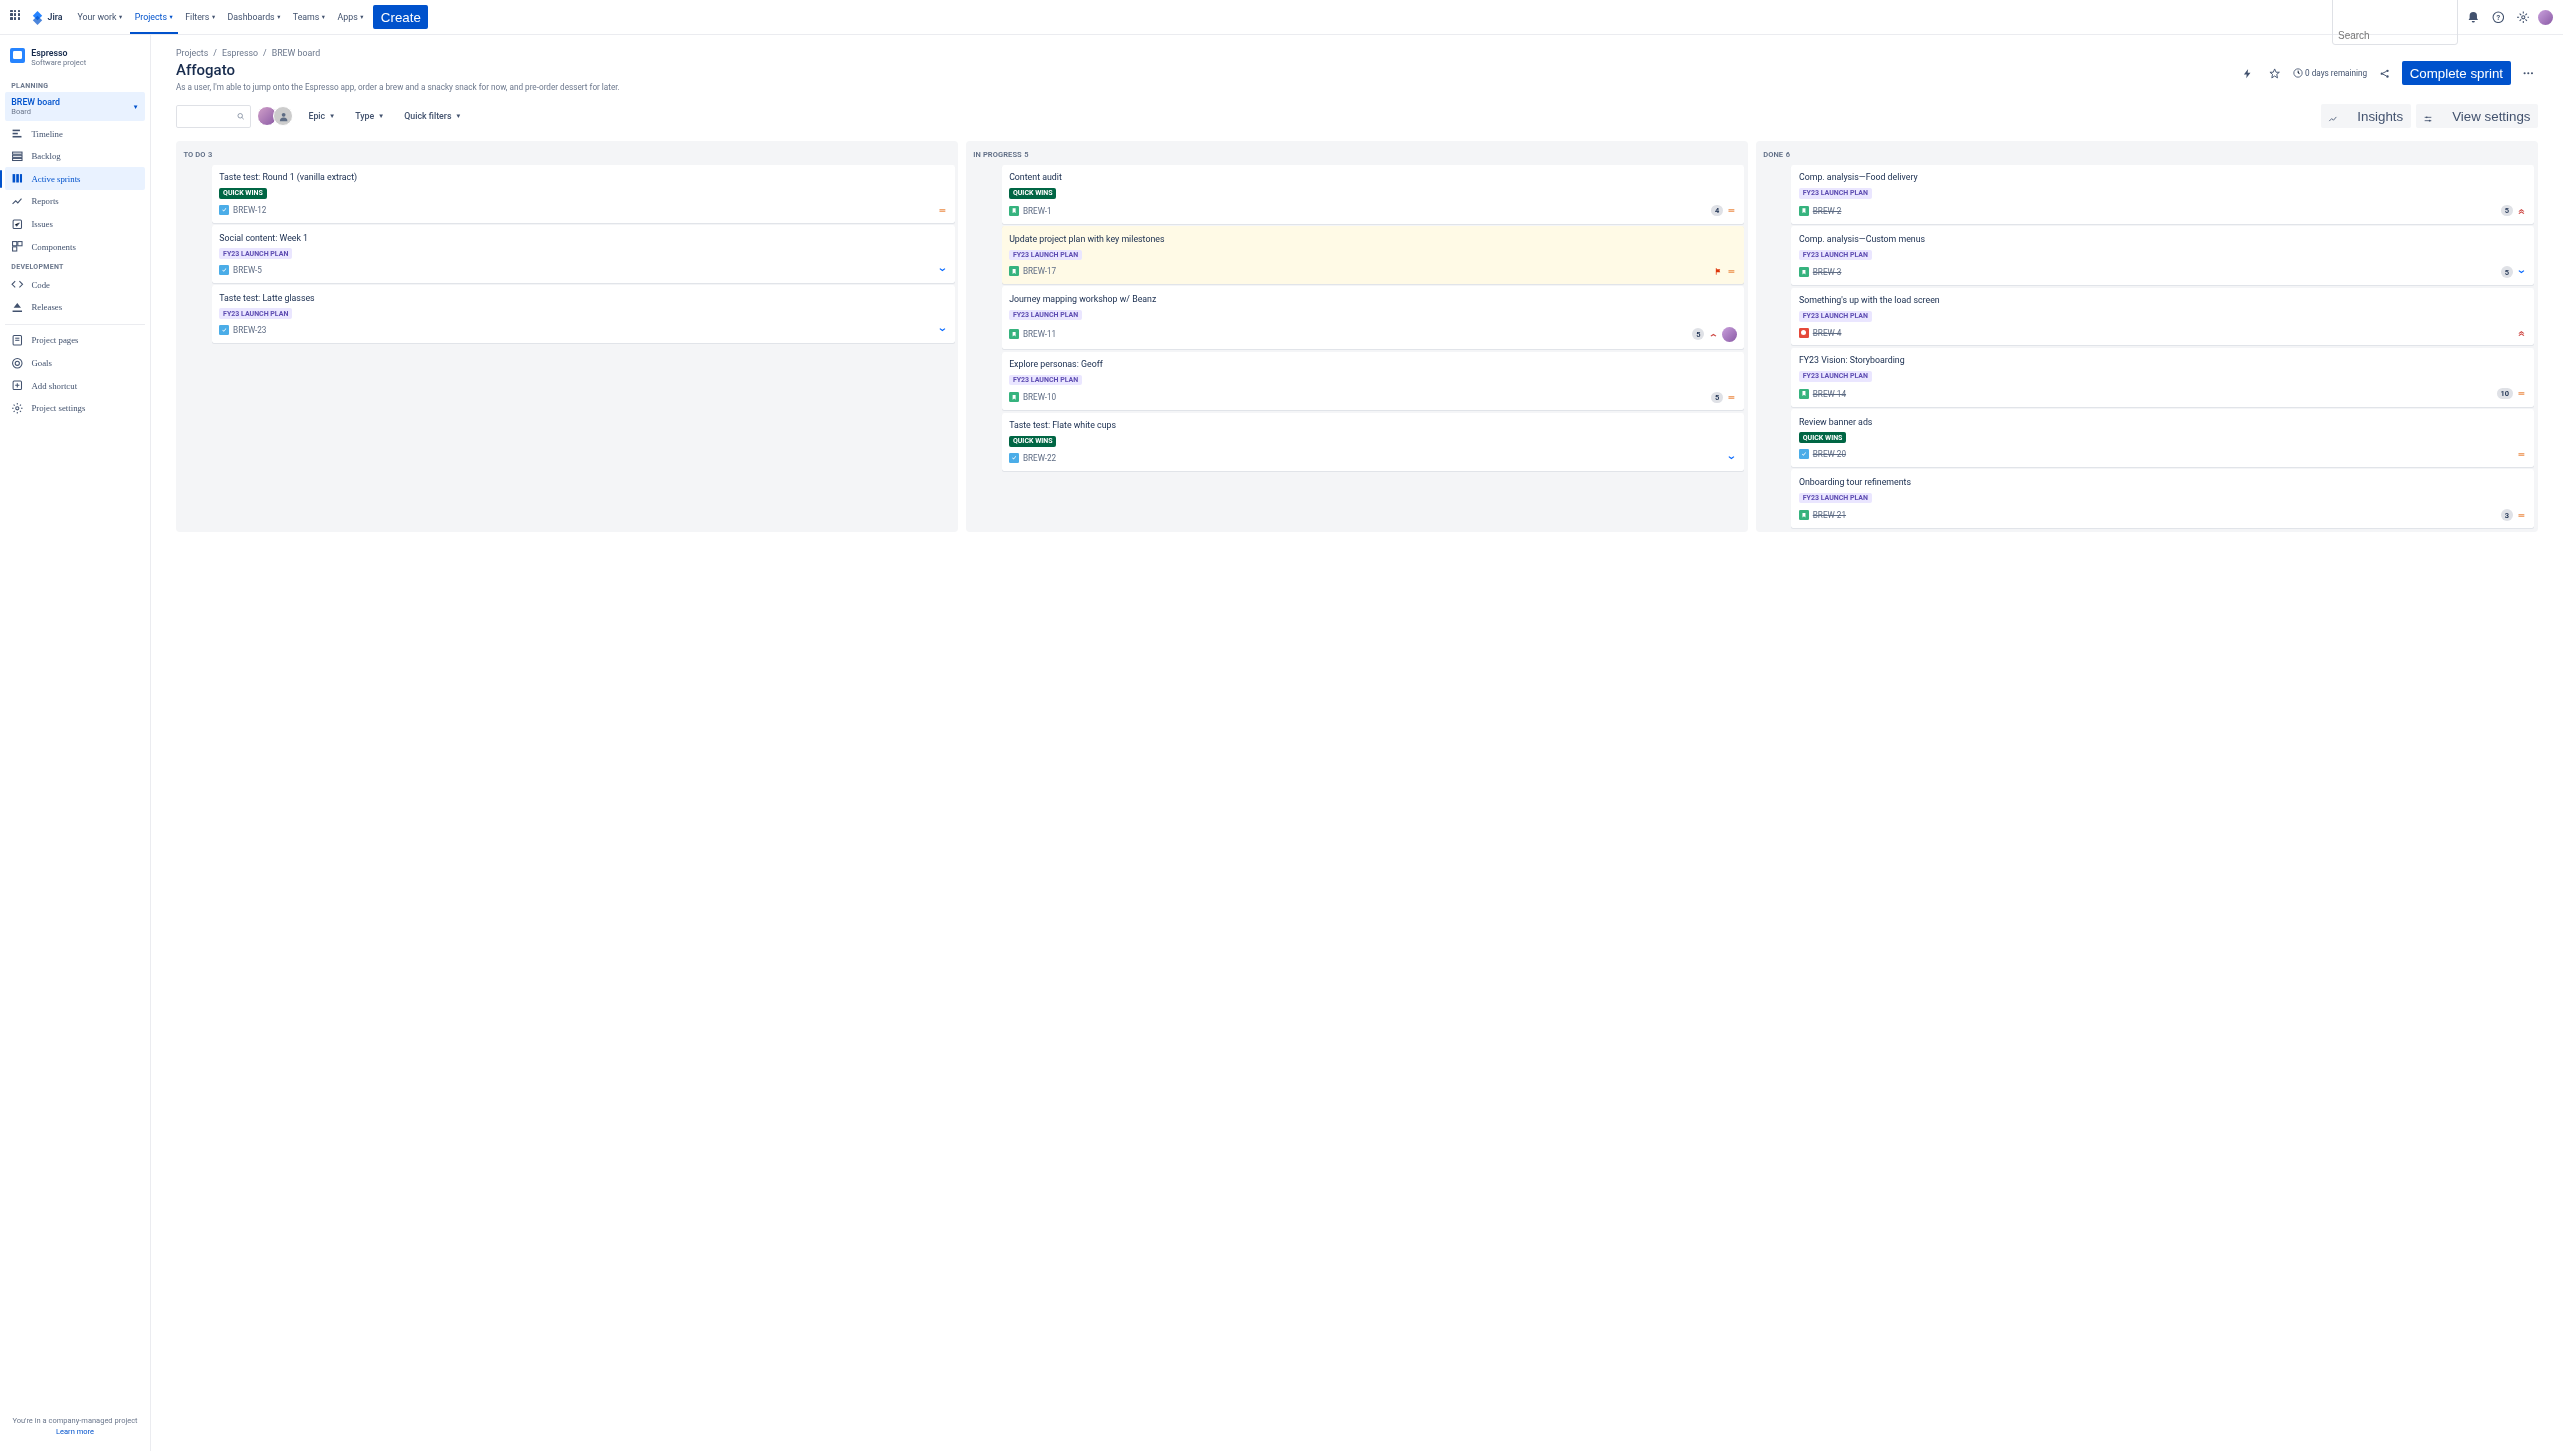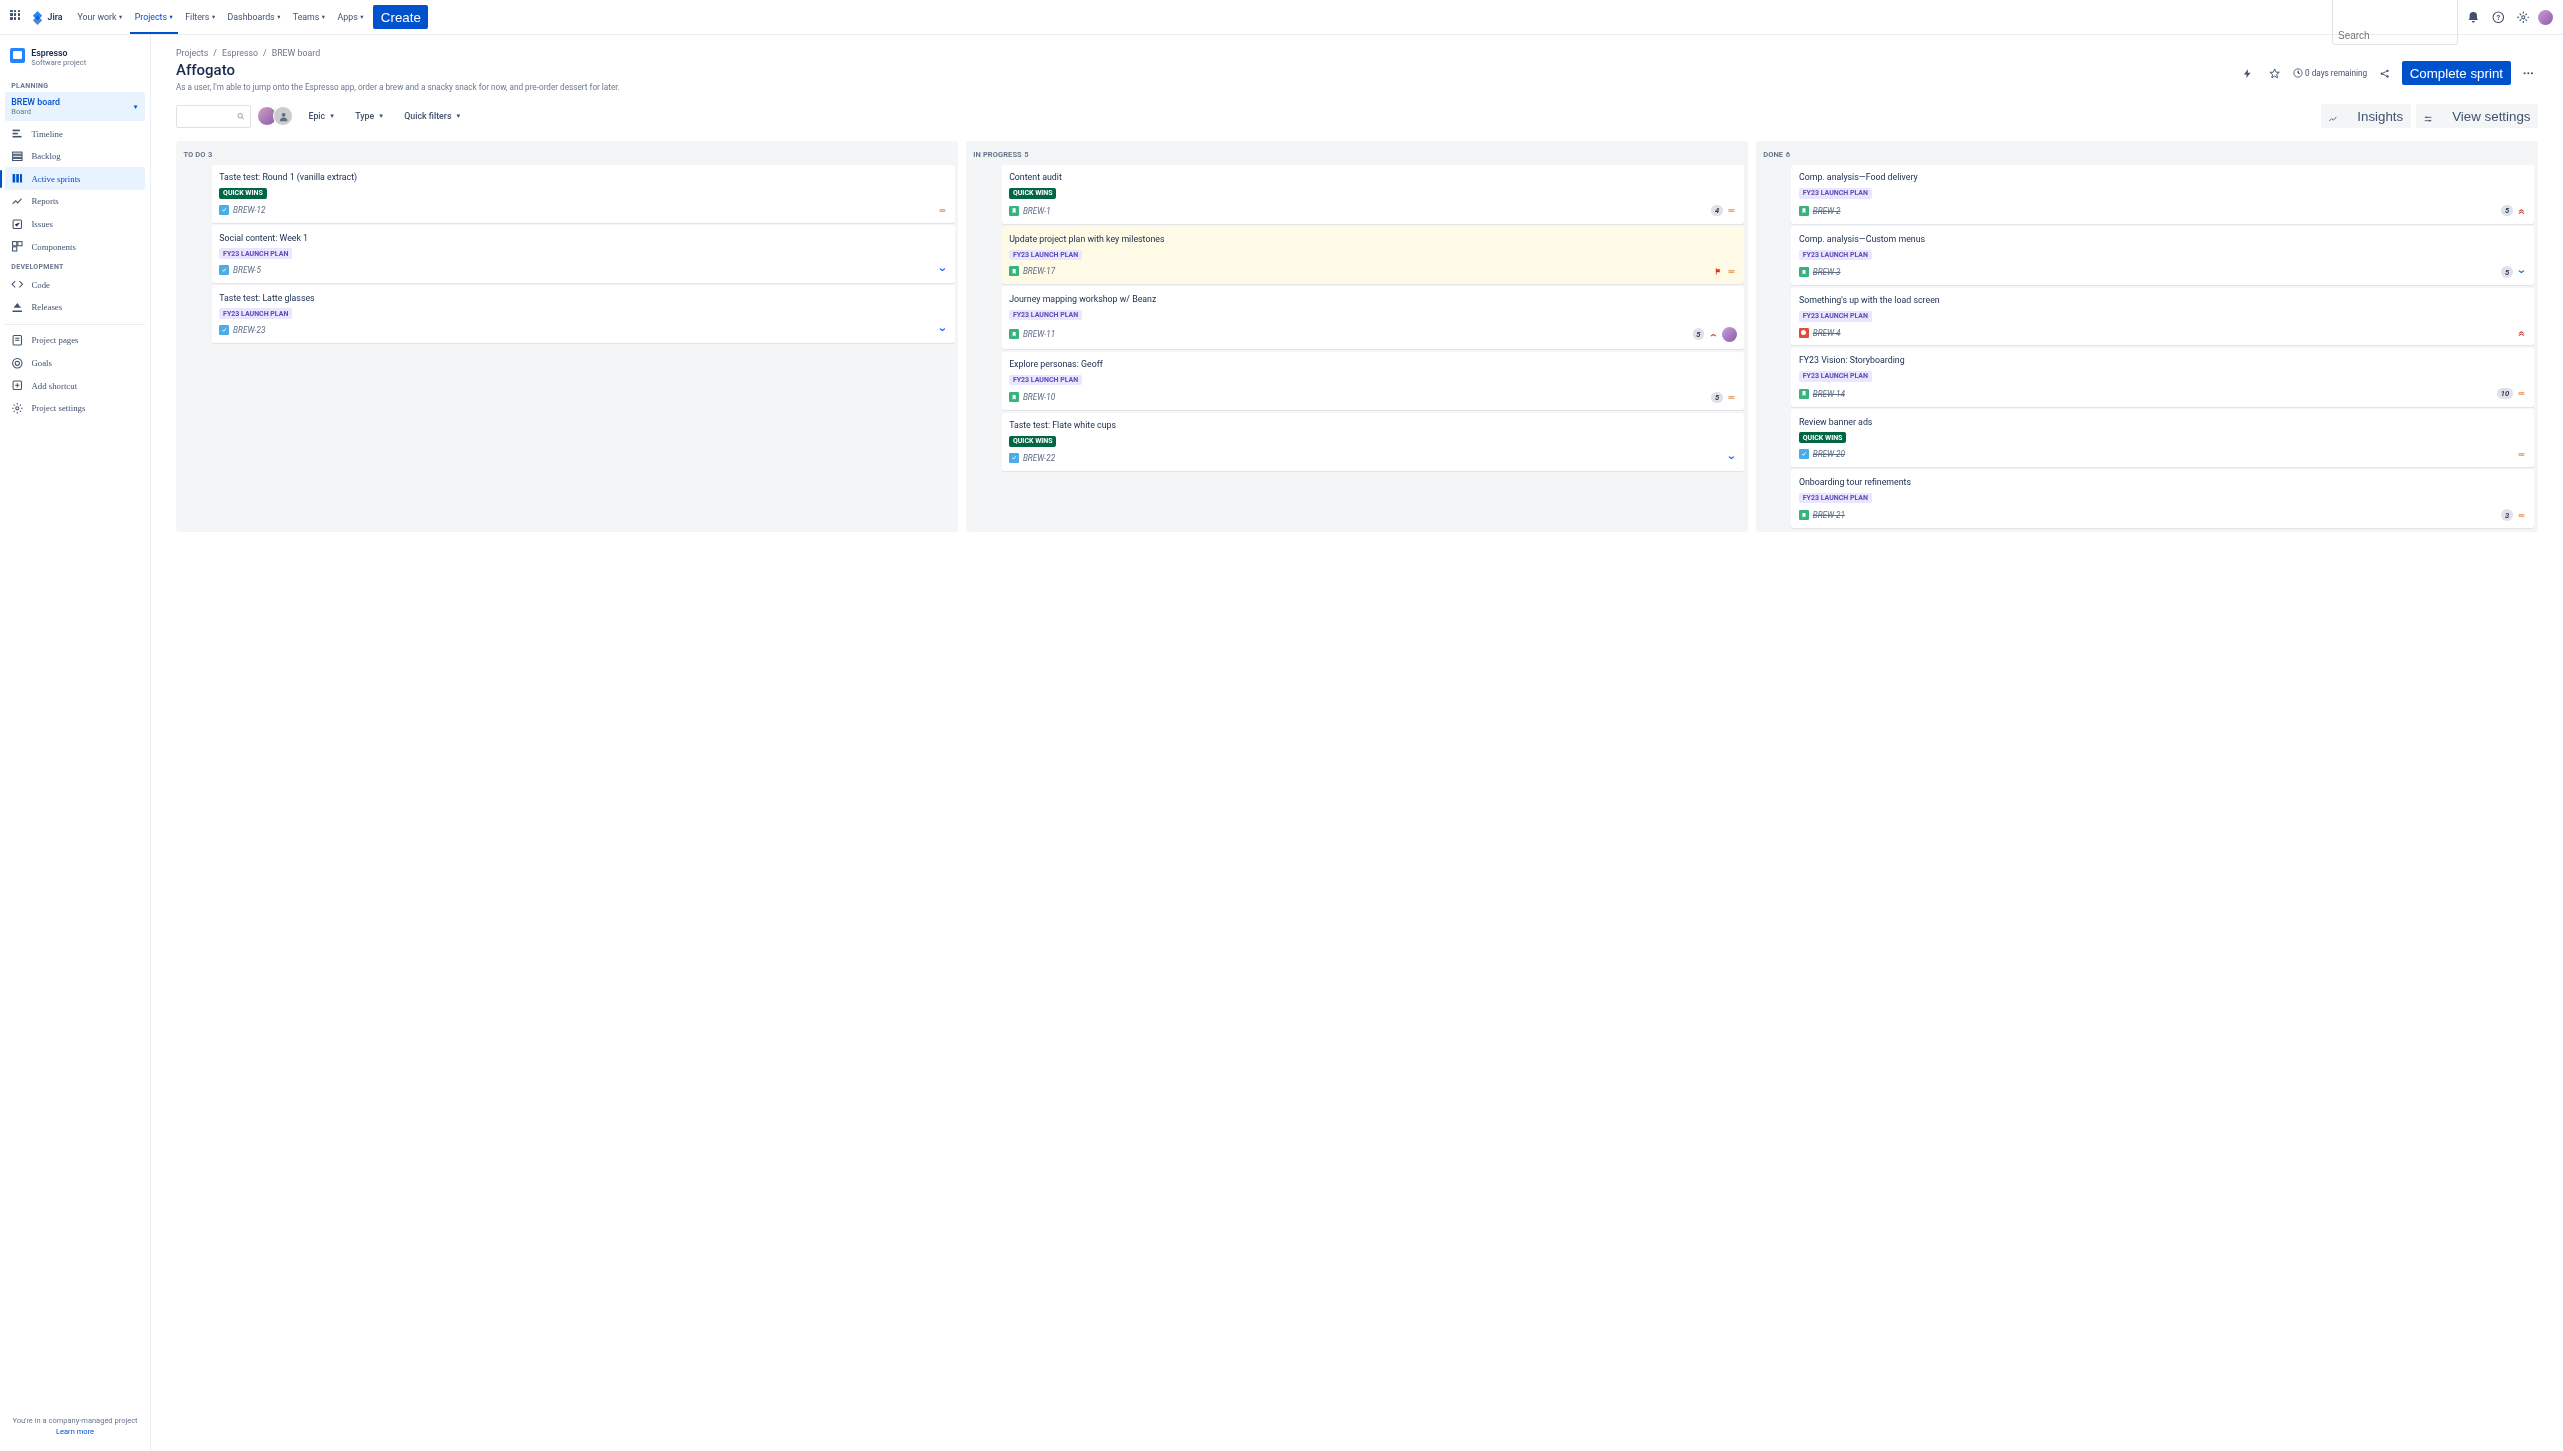--- a/index.html
+++ b/index.html
@@ -72,21 +72,21 @@
 .col { flex: 1; background: #f4f5f7; border-radius: 3.8px; min-height: 314px; display: flex; flex-direction: column; }
 .col-head { padding: 8.8px 7.5px 6.3px; font-size: 7.5px; font-weight: 600; color: #5e6c84; letter-spacing: 0.1px; }
 .col-head .cnt { margin-left: 2.5px; }
 .cards { padding: 0 3.8px 3.8px; display: flex; flex-direction: column; gap: 2.5px; }
 .card { background: #fff; border-radius: 1.9px; padding: 7.5px; box-shadow: 0 0.6px 0.6px rgba(9,30,66,.15); cursor: pointer; margin-left: 32px; }
 .card.flag { background: #fffae6; }
 .card-title { font-size: 8.8px; color: #172b4d; margin-bottom: 5px; }
 .card-tag { display: inline-block; padding: 1.3px 3.8px; border-radius: 1.9px; font-size: 7px; font-weight: 700; margin-bottom: 6.3px; }
 .tag-quick { background: #006644; color: #fff; }
 .tag-fy23 { background: #eae6ff; color: #5e4db2; }
-.card-foot { display: flex; align-items: center; gap: 3.8px; font-style: italic; }
+.card-foot { display: flex; align-items: center; gap: 3.8px; }
 .issue-ic { width: 10px; height: 10px; border-radius: 1.3px; display: flex; align-items: center; justify-content: center; flex-shrink: 0; }
 .ic-task { background: #4bade8; }
 .ic-story { background: #36b37e; }
 .ic-bug { background: #e5493a; }
 .issue-ic::after { content: ""; width: 5px; height: 5px; }
 .ic-task::after { background: #fff; clip-path: polygon(10% 50%, 40% 80%, 90% 20%, 80% 10%, 40% 60%, 20% 40%); }
 .ic-story::after { background: #fff; clip-path: polygon(20% 0,80% 0,80% 100%,50% 75%,20% 100%); }
 .ic-bug::after { background: #fff; border-radius: 50%; }
 .issue-key { font-size: 8.2px; color: #5e6c84; }
 .issue-key.done { text-decoration: line-through; }

